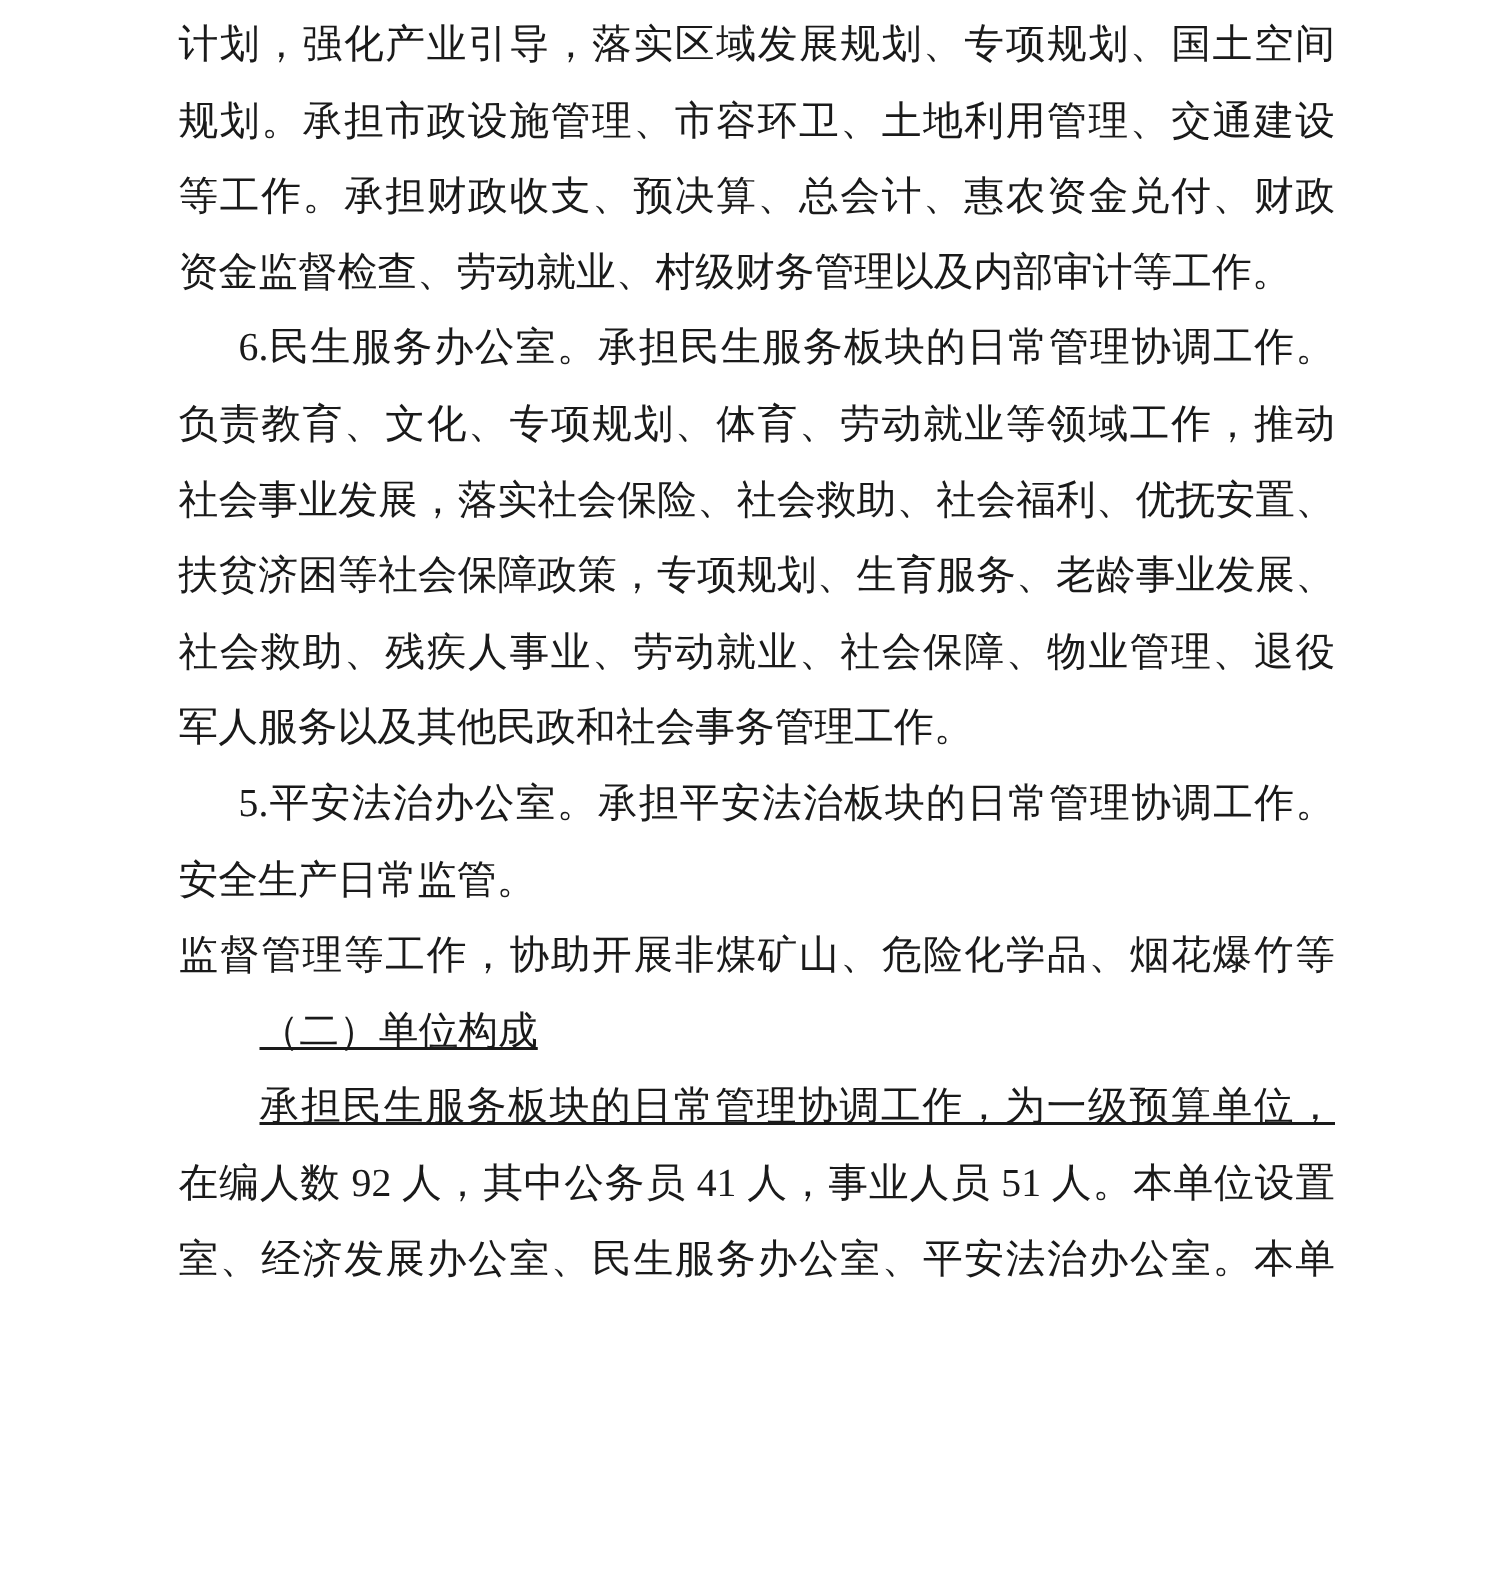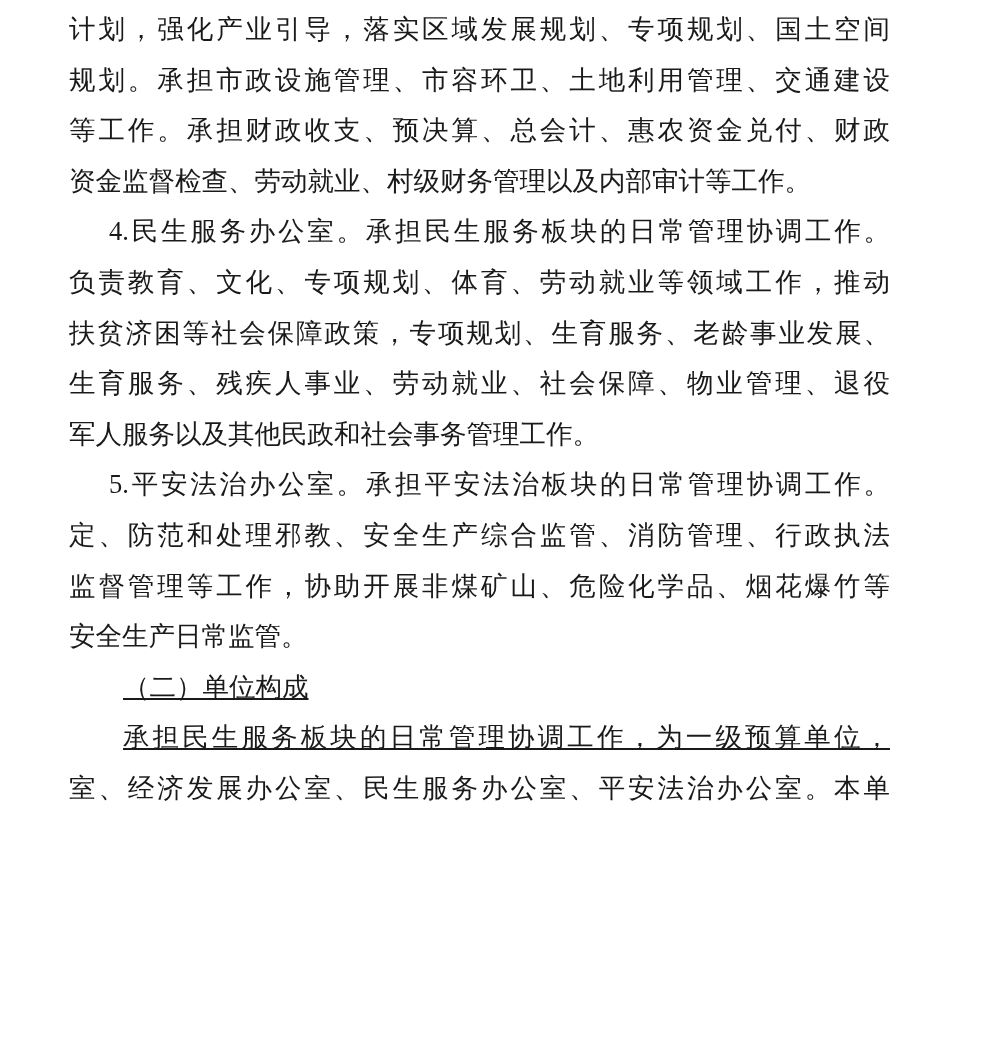--- a/index.html
+++ b/index.html
@@ -7,21 +7,21 @@
     padding: 0;
     background: #ffffff;
   }
   .page {
     position: relative;
     width: 1000px;
     height: 1053px;
     background: #ffffff;
     overflow: hidden;
     box-sizing: border-box;
-    padding: 4px 110px 0 69px;
+    padding: 4px 110px 0 119px;
     font-family: "Liberation Serif", "DejaVu Serif", serif;
     color: #1a1a1a;
   }
   .line {
     font-size: 26.5px;
     line-height: 50.6px;
     height: 50.6px;
     white-space: nowrap;
     text-align: justify;
     letter-spacing: 0;
@@ -39,25 +39,26 @@
   }
 </style>
 </head>
 <body>
 
 <div class="page">
   <div class="line full">计划，强化产业引导，落实区域发展规划、专项规划、国土空间</div>
   <div class="line full">规划。承担市政设施管理、市容环卫、土地利用管理、交通建设</div>
   <div class="line full">等工作。承担财政收支、预决算、总会计、惠农资金兑付、财政</div>
   <div class="line">资金监督检查、劳动就业、村级财务管理以及内部审计等工作。</div>
-  <div class="line full ind-num">4.民生服务办公室。承担民生服务板块的日常管理协调工作。</div>
+  <div class="line full ind-num">6.民生服务办公室。承担民生服务板块的日常管理协调工作。</div>
   <div class="line full">负责教育、文化、专项规划、体育、劳动就业等领域工作，推动</div>
+  <div class="line full">社会事业发展，落实社会保险、社会救助、社会福利、优抚安置、</div>
   <div class="line full">扶贫济困等社会保障政策，专项规划、生育服务、老龄事业发展、</div>
-  <div class="line full">生育服务、残疾人事业、劳动就业、社会保障、物业管理、退役</div>
+  <div class="line full">社会救助、残疾人事业、劳动就业、社会保障、物业管理、退役</div>
   <div class="line">军人服务以及其他民政和社会事务管理工作。</div>
   <div class="line full ind-num">5.平安法治办公室。承担平安法治板块的日常管理协调工作。</div>
-  <div class="line full">定、防范和处理邪教、安全生产综合监管、消防管理、行政执法</div>
+  <div class="line">安全生产日常监管。</div>
   <div class="line full">监督管理等工作，协助开展非煤矿山、危险化学品、烟花爆竹等</div>
-  <div class="line">安全生产日常监管。</div>
   <div class="line ind-cjk heading">（二）单位构成</div>
   <div class="line full ind-cjk">承担民生服务板块的日常管理协调工作，为一级预算单位，</div>
+  <div class="line full">在编人数 92 人，其中公务员 41 人，事业人员 51 人。本单位设置</div>
   <div class="line full">室、经济发展办公室、民生服务办公室、平安法治办公室。本单</div>
 </div>
 
 </body></html>

